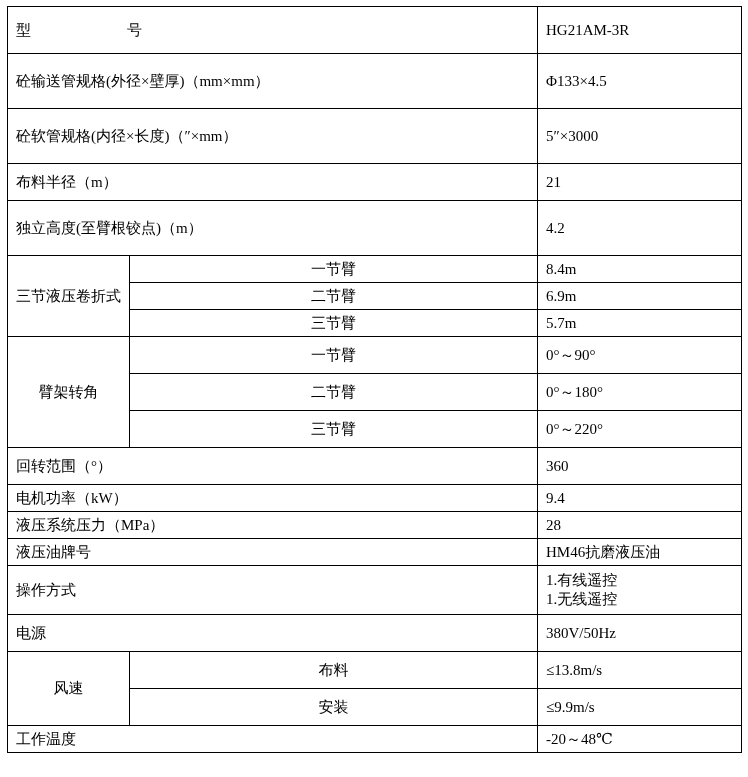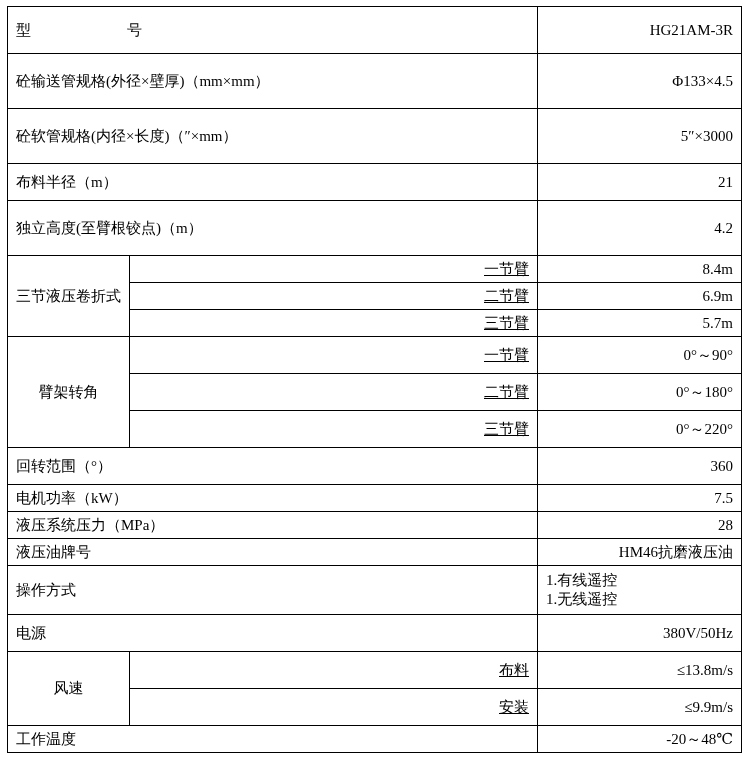--- a/index.html
+++ b/index.html
@@ -23,26 +23,25 @@
     border: 1px solid #000000;
     padding: 0 8px;
     font-size: 15px;
     line-height: 1.25;
     vertical-align: middle;
   }
   .label {
     text-align: left;
   }
   .value {
-    text-align: right;
+    text-align: left;
   }
   .sub-label {
-    text-align: right;
+    text-align: center;
     padding-left: 18px;
-    text-decoration: underline;
   }
   .group-label {
     text-align: center;
   }
   .tall-1 { height: 46px; }
   .tall-2 { height: 54px; }
   .row-sm { height: 26px; }
   .row-md { height: 36px; }
   .row-lg { height: 48px; }
   .multi-line {
@@ -120,21 +119,21 @@
       <td class="value row-md">0°～220°</td>
     </tr>
 
     <tr>
       <td class="label row-md" colspan="2">回转范围（°）</td>
       <td class="value row-md">360</td>
     </tr>
 
     <tr>
       <td class="label row-sm" colspan="2">电机功率（kW）</td>
-      <td class="value row-sm">7.5</td>
+      <td class="value row-sm">9.4</td>
     </tr>
 
     <tr>
       <td class="label row-sm" colspan="2">液压系统压力（MPa）</td>
       <td class="value row-sm">28</td>
     </tr>
 
     <tr>
       <td class="label row-sm" colspan="2">液压油牌号</td>
       <td class="value row-sm">HM46抗磨液压油</td>

